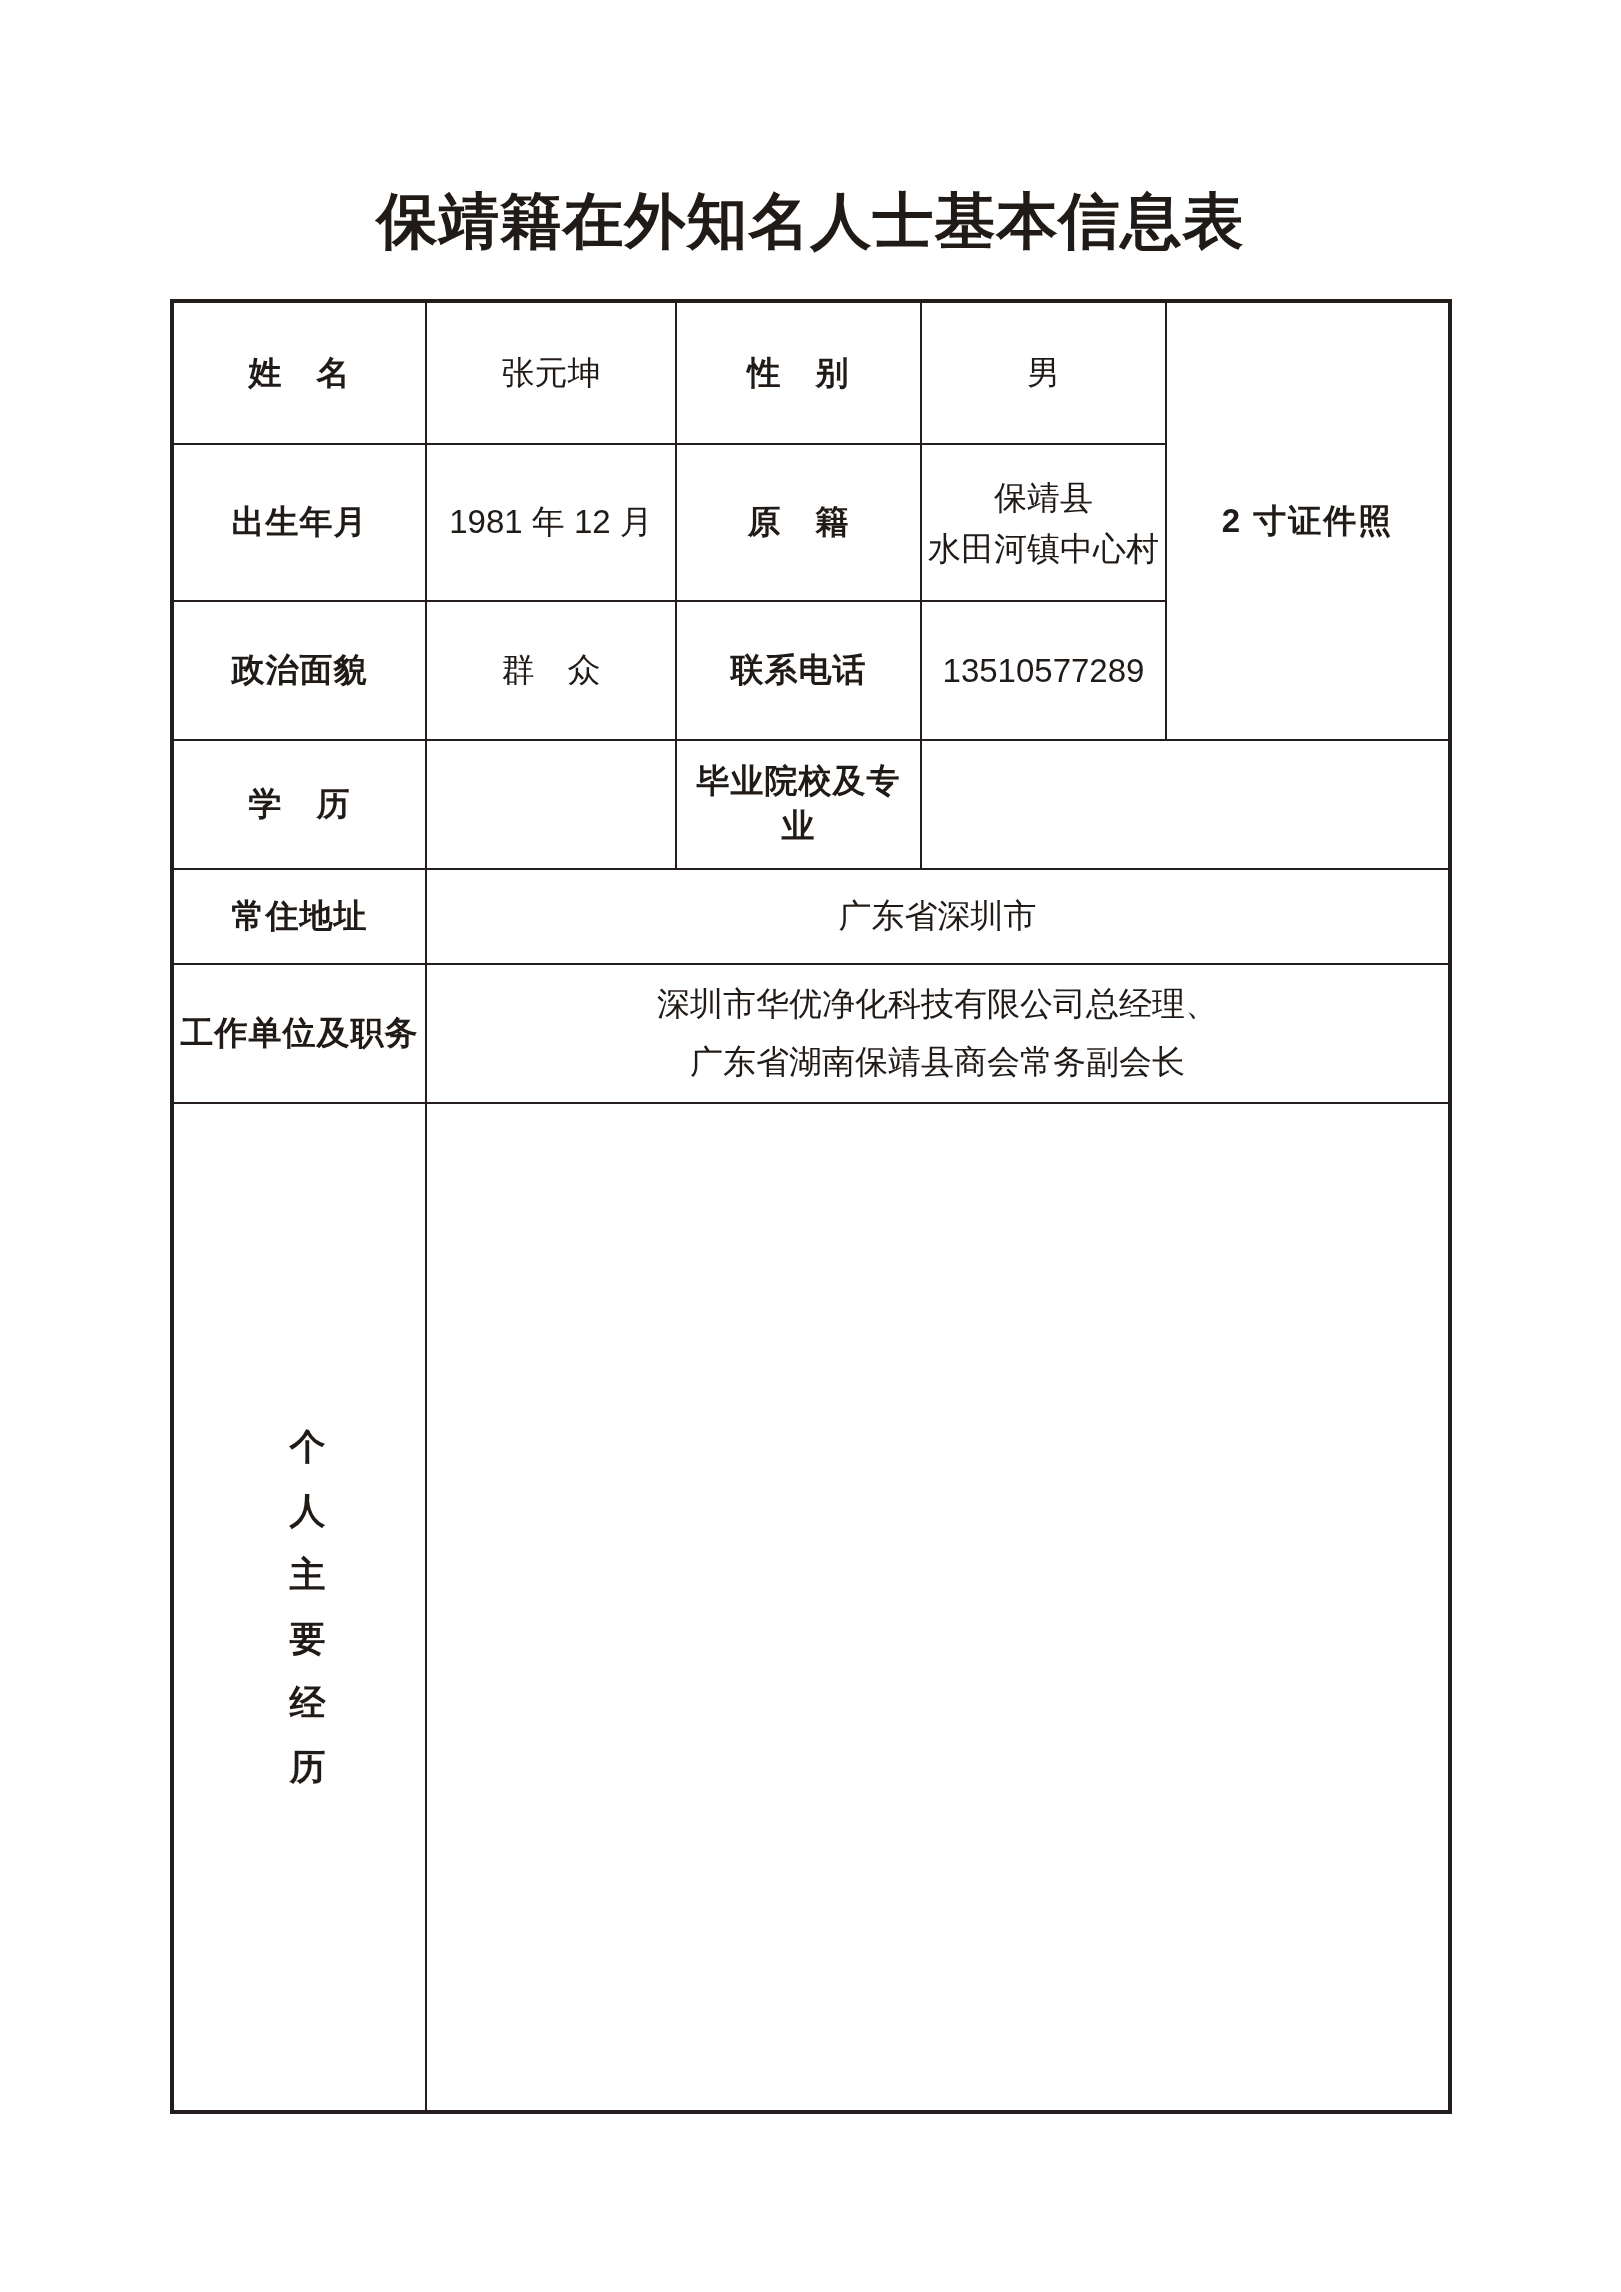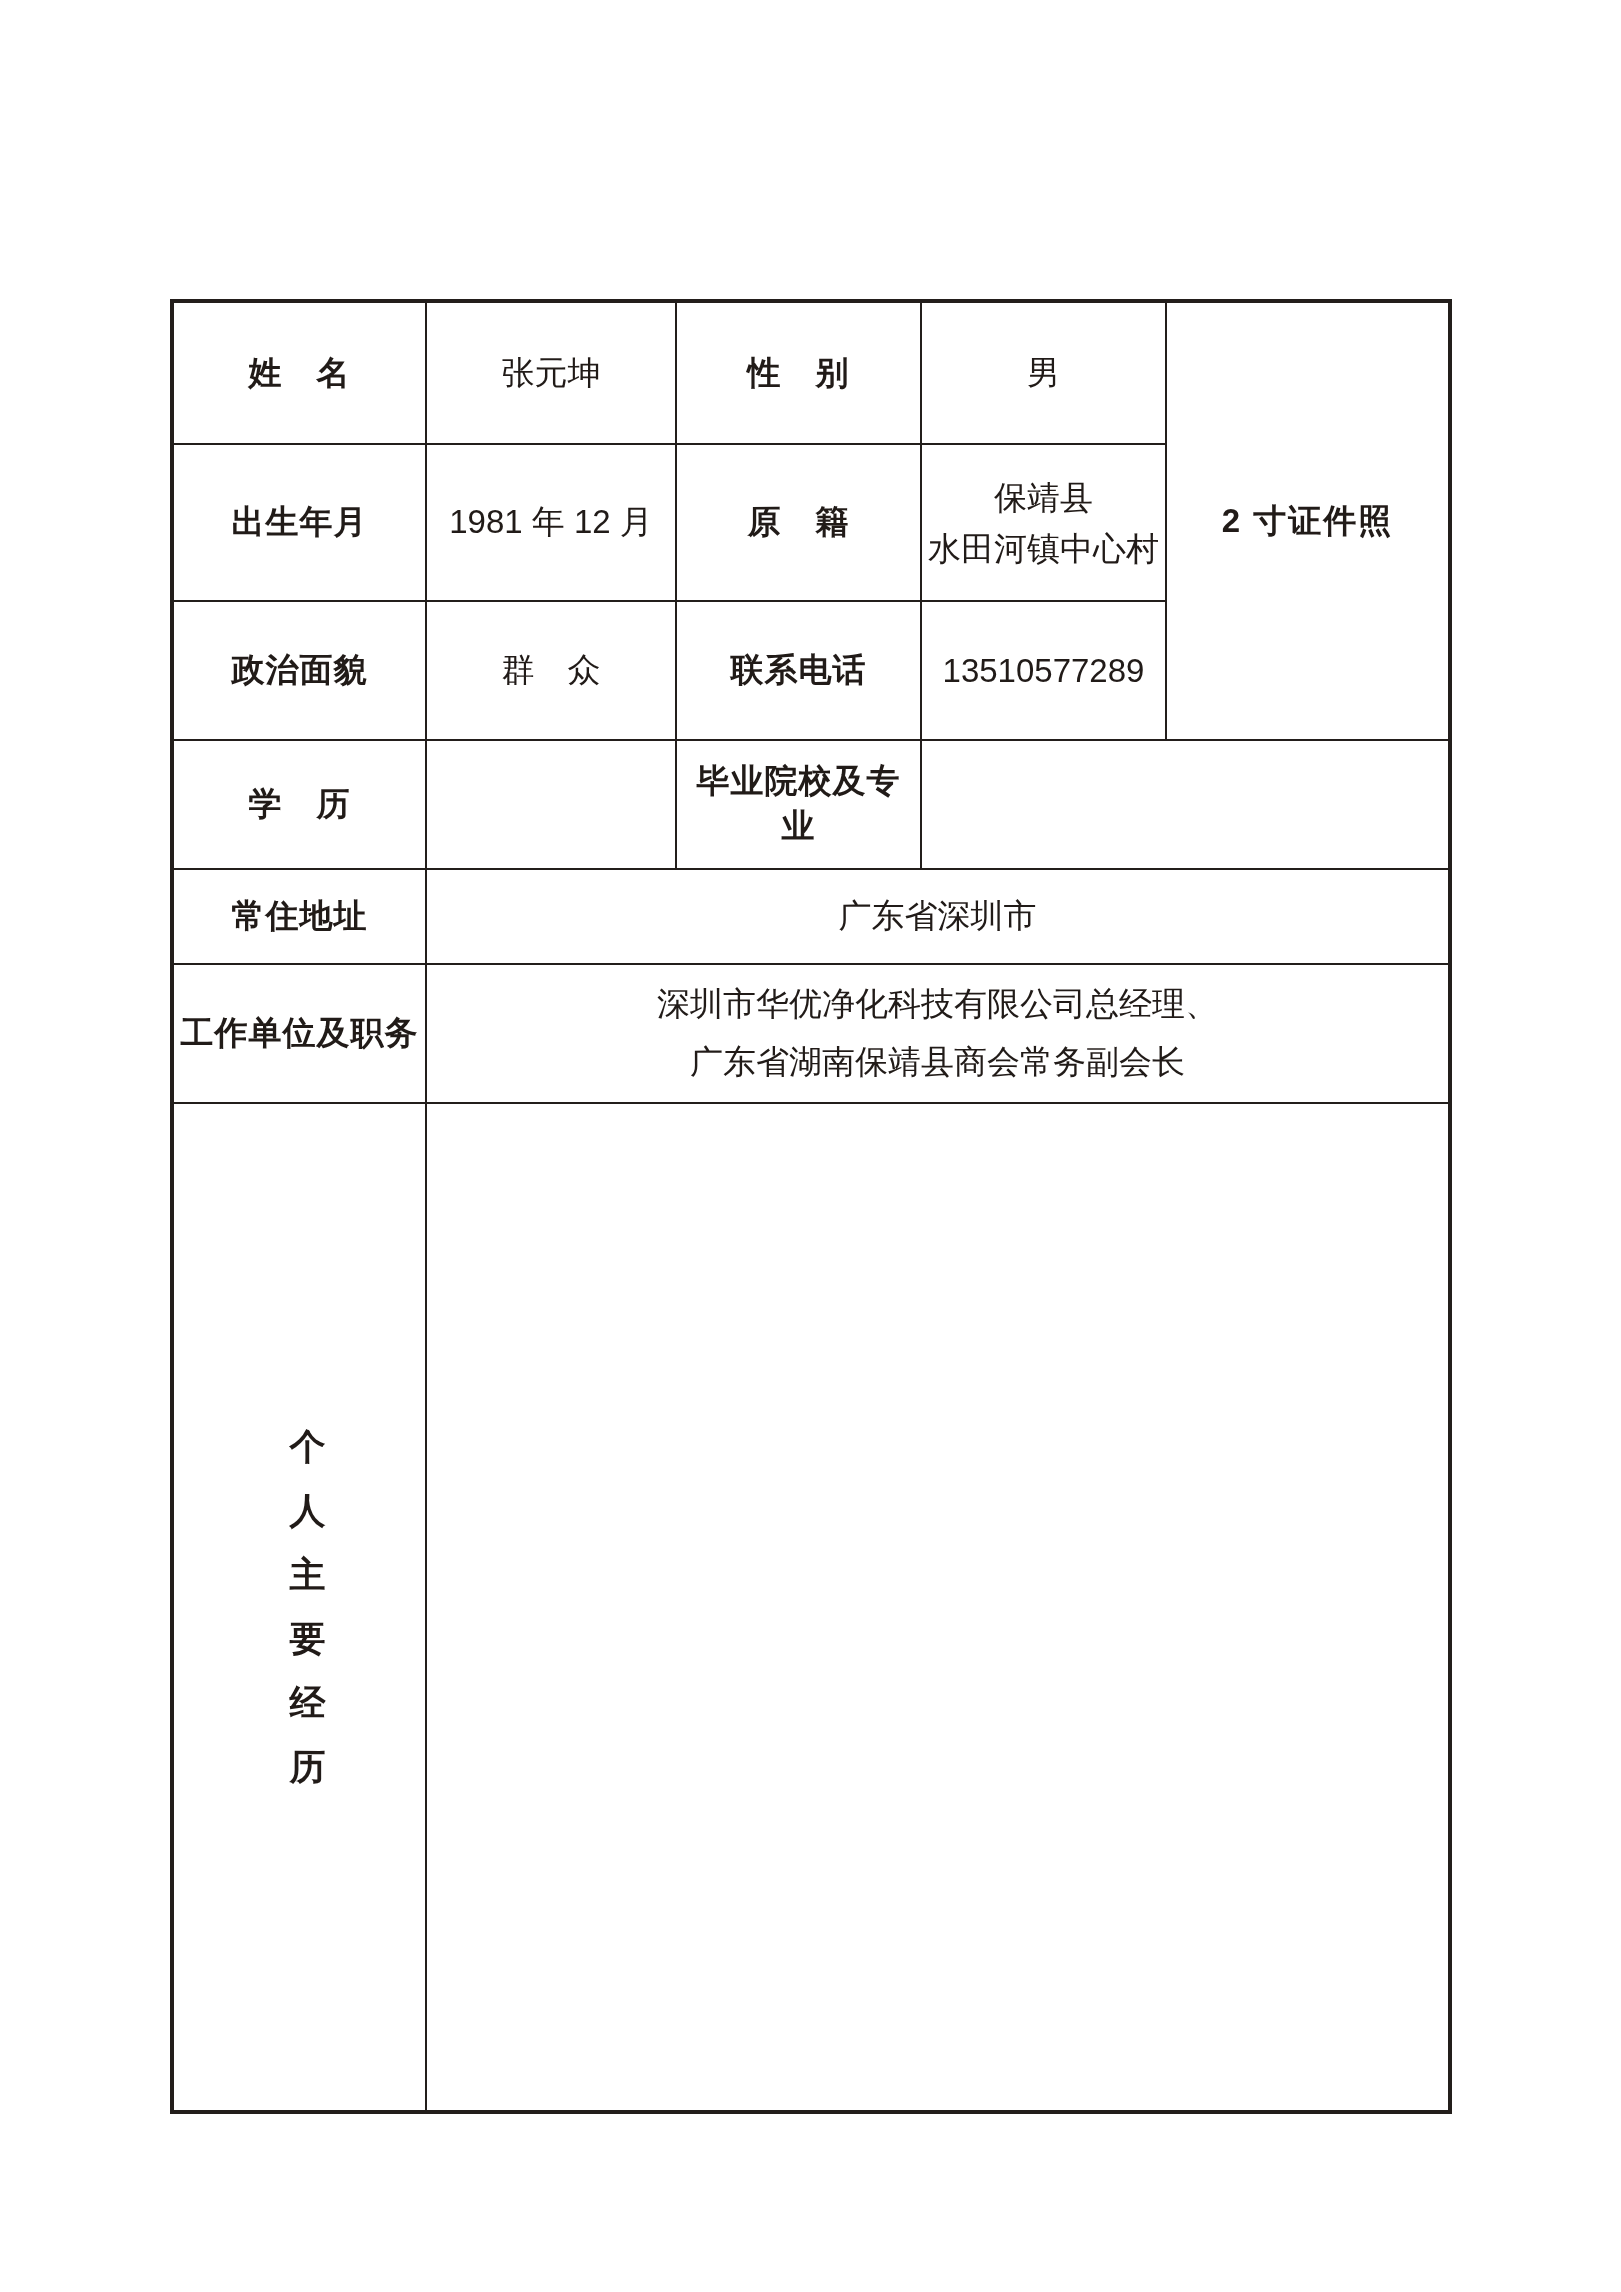--- a/index.html
+++ b/index.html
@@ -82,20 +82,21 @@
     letter-spacing: 0;
     text-align: center;
     margin-left: 16px;
   }
 </style>
 </head>
 <body>
 
 <div class="page">
 
+  <div class="doc-title">保靖籍在外知名人士基本信息表</div>
 
   <table class="form">
     <colgroup>
       <col style="width:254px">
       <col style="width:250px">
       <col style="width:245px">
       <col style="width:245px">
       <col style="width:284px">
     </colgroup>
 

